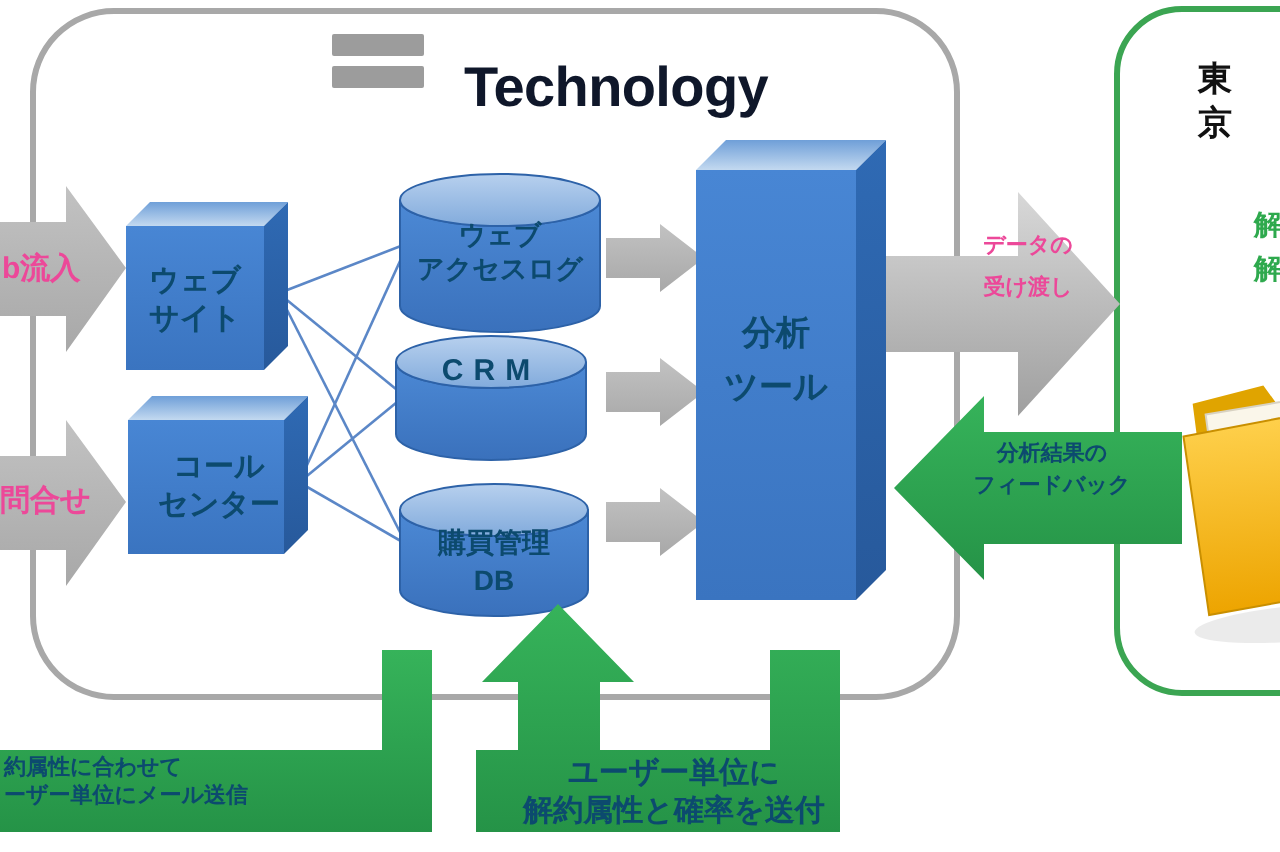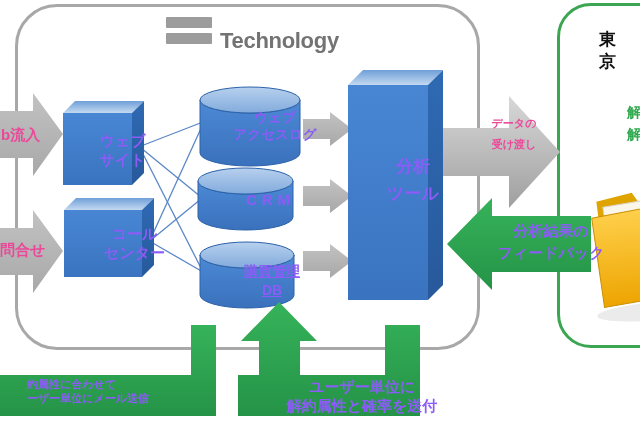--- a/index.html
+++ b/index.html
@@ -2,37 +2,37 @@
 <html><head>
 <meta charset="utf-8">
 <style>
   html,body{margin:0;padding:0;background:#fff;}
   #stage{
     position:relative;width:640px;height:426px;overflow:hidden;background:#fff;
     font-family:"Liberation Sans","DejaVu Sans",sans-serif;
   }
   .abs{position:absolute;}
   .lbl{position:absolute;white-space:pre-line;font-weight:bold;line-height:1.28;}
-  .white{color:#8b5cf6;margin-left:25px;}
+  .white{color:#0c4a6e;}
   .black{color:#ec4899;}
   .center{text-align:center;}
   
   #stb-container{
     left:15px;top:4px;width:459px;height:340px;
     border:3px solid #a8a8a8;border-radius:42px;background:#fff;
   }
   #partner-container{
     left:557px;top:3px;width:130px;height:339px;
     border:3px solid #3ba552;border-radius:34px;background:#fff;
   }
   
   .logo-bar{position:absolute;background:#9c9c9c;border-radius:1px;width:46px;height:11px;}
   #logo-softbank{position:absolute;left:221px;top:9px;font-family:"Liberation Serif","DejaVu Serif",serif;
     font-size:20px;color:#4a4a4a;letter-spacing:0.5px;}
-  #logo-technology{position:absolute;left:220px;top:28px;font-size:22px;font-weight:bold;color:#737373;letter-spacing:-0.3px;}
+  #logo-technology{position:absolute;left:232px;top:28px;font-size:28px;font-weight:bold;color:#0f172a;letter-spacing:-0.3px;}
   svg{position:absolute;left:0;top:0;}
   .diagram-label{z-index:5;}
 </style>
 </head>
 <body>
 
 <div id="stage">
 
   <div class="abs" id="stb-container"></div>
   <div class="abs" id="partner-container"></div>
@@ -149,30 +149,30 @@
   <div class="lbl black diagram-label" style="left:1px;top:125px;font-size:15px;">b流入</div>
   <div class="lbl black diagram-label" style="left:0px;top:242px;font-size:15px;font-family:Liberation Mono, monospace;">問合せ</div>
 
   <div class="lbl white center diagram-label" style="left:63px;top:131px;width:69px;font-size:15px;">ウェブ
 サイト</div>
   <div class="lbl white center diagram-label" style="left:64px;top:224px;width:91px;font-size:15px;">コール
 センター</div>
 
   <div class="lbl white center diagram-label" style="left:200px;top:109px;width:100px;font-size:13.5px;">ウェブ
 アクセスログ</div>
-  <div class="lbl white center diagram-label" style="left:198px;top:190px;width:95px;font-size:15px;letter-spacing:5px;">CRM</div>
-  <div class="lbl white center diagram-label" style="left:200px;top:262px;width:94px;font-size:14px;line-height:1.35;text-decoration:underline;">購買管理
+  <div class="lbl white center diagram-label" style="left:198px;top:176px;width:95px;font-size:15px;letter-spacing:5px;">CRM</div>
+  <div class="lbl white center diagram-label" style="left:200px;top:262px;width:94px;font-size:14px;line-height:1.35;">購買管理
 DB</div>
 
   <div class="lbl white center diagram-label" style="left:348px;top:153px;width:80px;font-size:17px;line-height:1.6;">分析
 ツール</div>
 
   <div class="lbl black center diagram-label" style="left:468px;top:113px;width:92px;font-size:11px;line-height:1.95;">データの
 受け渡し</div>
-  <div class="lbl white center diagram-label" style="left:450px;top:220px;width:152px;font-size:15px;line-height:1.45;">分析結果の
+  <div class="lbl white center diagram-label" style="left:450px;top:220px;width:152px;font-size:11px;line-height:1.45;">分析結果の
 フィードバック</div>
 
   <div class="lbl white diagram-label" style="left:2px;top:377px;font-size:11px;line-height:1.3;">約属性に合わせて
 ーザー単位にメール送信</div>
   <div class="lbl white center diagram-label" style="left:238px;top:378px;width:198px;font-size:15px;line-height:1.25;">ユーザー単位に
 解約属性と確率を送付</div>
 
   <div class="lbl diagram-label" style="left:599px;top:29px;font-size:17px;letter-spacing:6px;color:#111;font-weight:bold;">東京</div>
   <div class="lbl diagram-label" style="left:627px;top:104px;font-size:14px;color:#2ea94d;">解</div>
   <div class="lbl diagram-label" style="left:627px;top:126px;font-size:14px;color:#2ea94d;">解</div>

